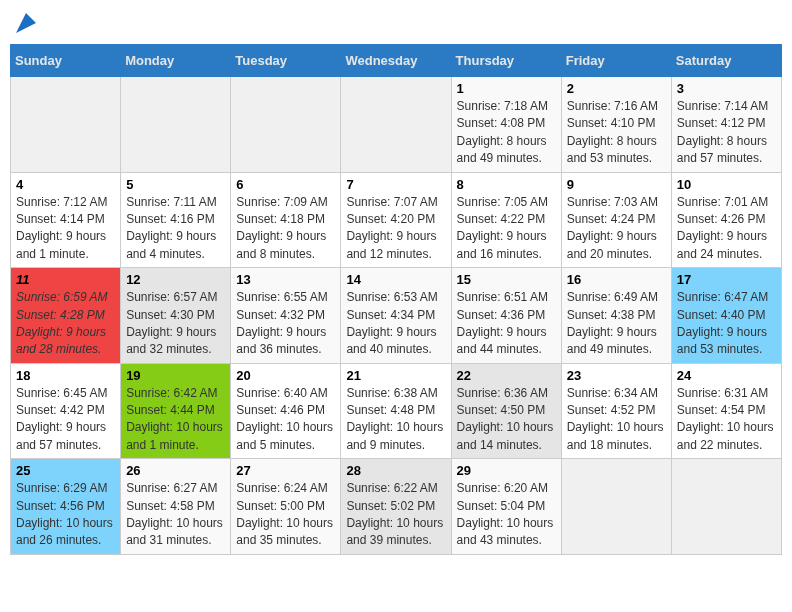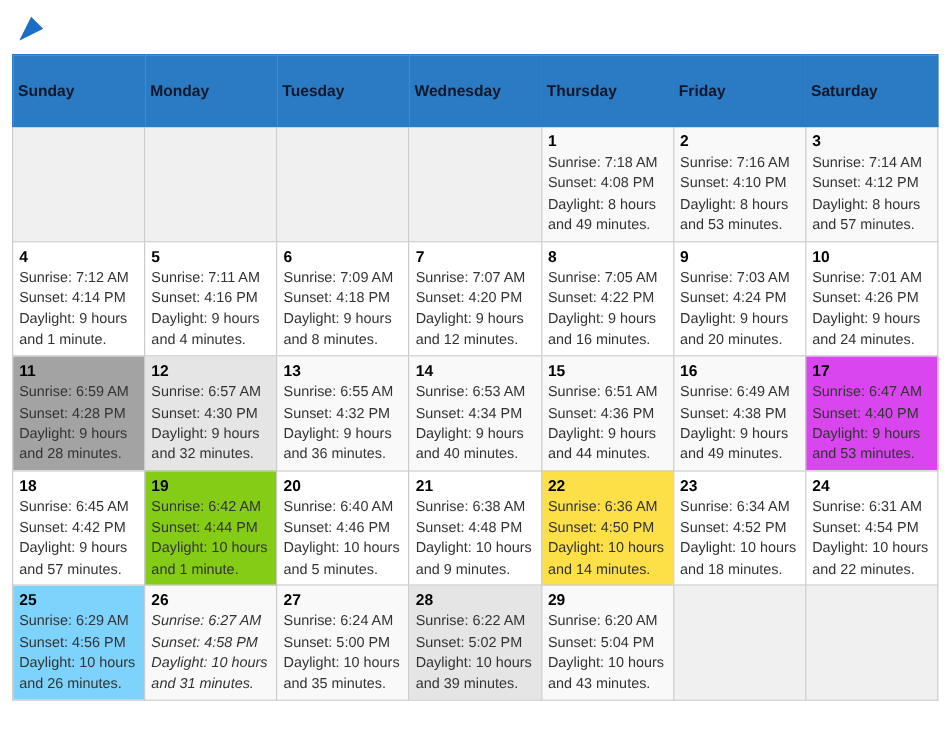--- a/index.html
+++ b/index.html
@@ -46,22 +46,22 @@
       font-size: 16px;
       color: #333;
     }
     .calendar {
       width: 100%;
       border-collapse: collapse;
       font-size: 11px;
     }
     .calendar th {
       background-color: #2a7bc4;
-      color: #0f172a;
-      padding: 22px 4px;
+      color: #e5e5e5;
+      padding: 8px 4px;
       text-align: left;
       font-size: 13px;
       font-weight: bold;
       border: 1px solid #2a7bc4;
     }
     .calendar td {
       border: 1px solid #ccc;
       vertical-align: top;
       padding: 4px 5px;
       width: calc(100% / 7);
@@ -193,21 +193,21 @@
         </td>
         <td style="background-color: rgb(255, 255, 255);">
           <span class="day-number">10</span>
           <div class="day-info" style="white-space: pre-line;">Sunrise: 7:01 AM
 Sunset: 4:26 PM
 Daylight: 9 hours
 and 24 minutes.</div>
         </td>
       </tr>
       <tr>
-        <td style="background-color: #a3a3a3;">
+        <td style="background-color: #ef4444; font-style: italic;">
           <span class="day-number">11</span>
           <div class="day-info" style="white-space: pre-line;">Sunrise: 6:59 AM
 Sunset: 4:28 PM
 Daylight: 9 hours
 and 28 minutes.</div>
         </td>
         <td style="background-color: #e5e5e5;">
           <span class="day-number">12</span>
           <div class="day-info" style="white-space: pre-line;">Sunrise: 6:57 AM
 Sunset: 4:30 PM
@@ -235,21 +235,21 @@
 Daylight: 9 hours
 and 44 minutes.</div>
         </td>
         <td style="background-color: rgb(249, 249, 249);">
           <span class="day-number">16</span>
           <div class="day-info" style="white-space: pre-line;">Sunrise: 6:49 AM
 Sunset: 4:38 PM
 Daylight: 9 hours
 and 49 minutes.</div>
         </td>
-        <td style="background-color: #d946ef;">
+        <td style="background-color: #7dd3fc;">
           <span class="day-number">17</span>
           <div class="day-info" style="white-space: pre-line;">Sunrise: 6:47 AM
 Sunset: 4:40 PM
 Daylight: 9 hours
 and 53 minutes.</div>
         </td>
       </tr>
       <tr>
         <td style="background-color: rgb(255, 255, 255);">
           <span class="day-number">18</span>
@@ -272,21 +272,21 @@
 Daylight: 10 hours
 and 5 minutes.</div>
         </td>
         <td style="background-color: rgb(255, 255, 255);">
           <span class="day-number">21</span>
           <div class="day-info" style="white-space: pre-line;">Sunrise: 6:38 AM
 Sunset: 4:48 PM
 Daylight: 10 hours
 and 9 minutes.</div>
         </td>
-        <td style="background-color: #fde047;">
+        <td style="background-color: #e5e5e5;">
           <span class="day-number">22</span>
           <div class="day-info" style="white-space: pre-line;">Sunrise: 6:36 AM
 Sunset: 4:50 PM
 Daylight: 10 hours
 and 14 minutes.</div>
         </td>
         <td style="background-color: rgb(255, 255, 255);">
           <span class="day-number">23</span>
           <div class="day-info" style="white-space: pre-line;">Sunrise: 6:34 AM
 Sunset: 4:52 PM
@@ -304,21 +304,21 @@
       <tr>
         <td style="background-color: #7dd3fc;">
           <span class="day-number">25</span>
           <div class="day-info" style="white-space: pre-line;">Sunrise: 6:29 AM
 Sunset: 4:56 PM
 Daylight: 10 hours
 and 26 minutes.</div>
         </td>
         <td style="background-color: rgb(249, 249, 249);">
           <span class="day-number">26</span>
-          <div class="day-info" style="white-space: pre-line; font-style: italic;">Sunrise: 6:27 AM
+          <div class="day-info" style="white-space: pre-line;">Sunrise: 6:27 AM
 Sunset: 4:58 PM
 Daylight: 10 hours
 and 31 minutes.</div>
         </td>
         <td style="background-color: rgb(249, 249, 249);">
           <span class="day-number">27</span>
           <div class="day-info" style="white-space: pre-line;">Sunrise: 6:24 AM
 Sunset: 5:00 PM
 Daylight: 10 hours
 and 35 minutes.</div>

